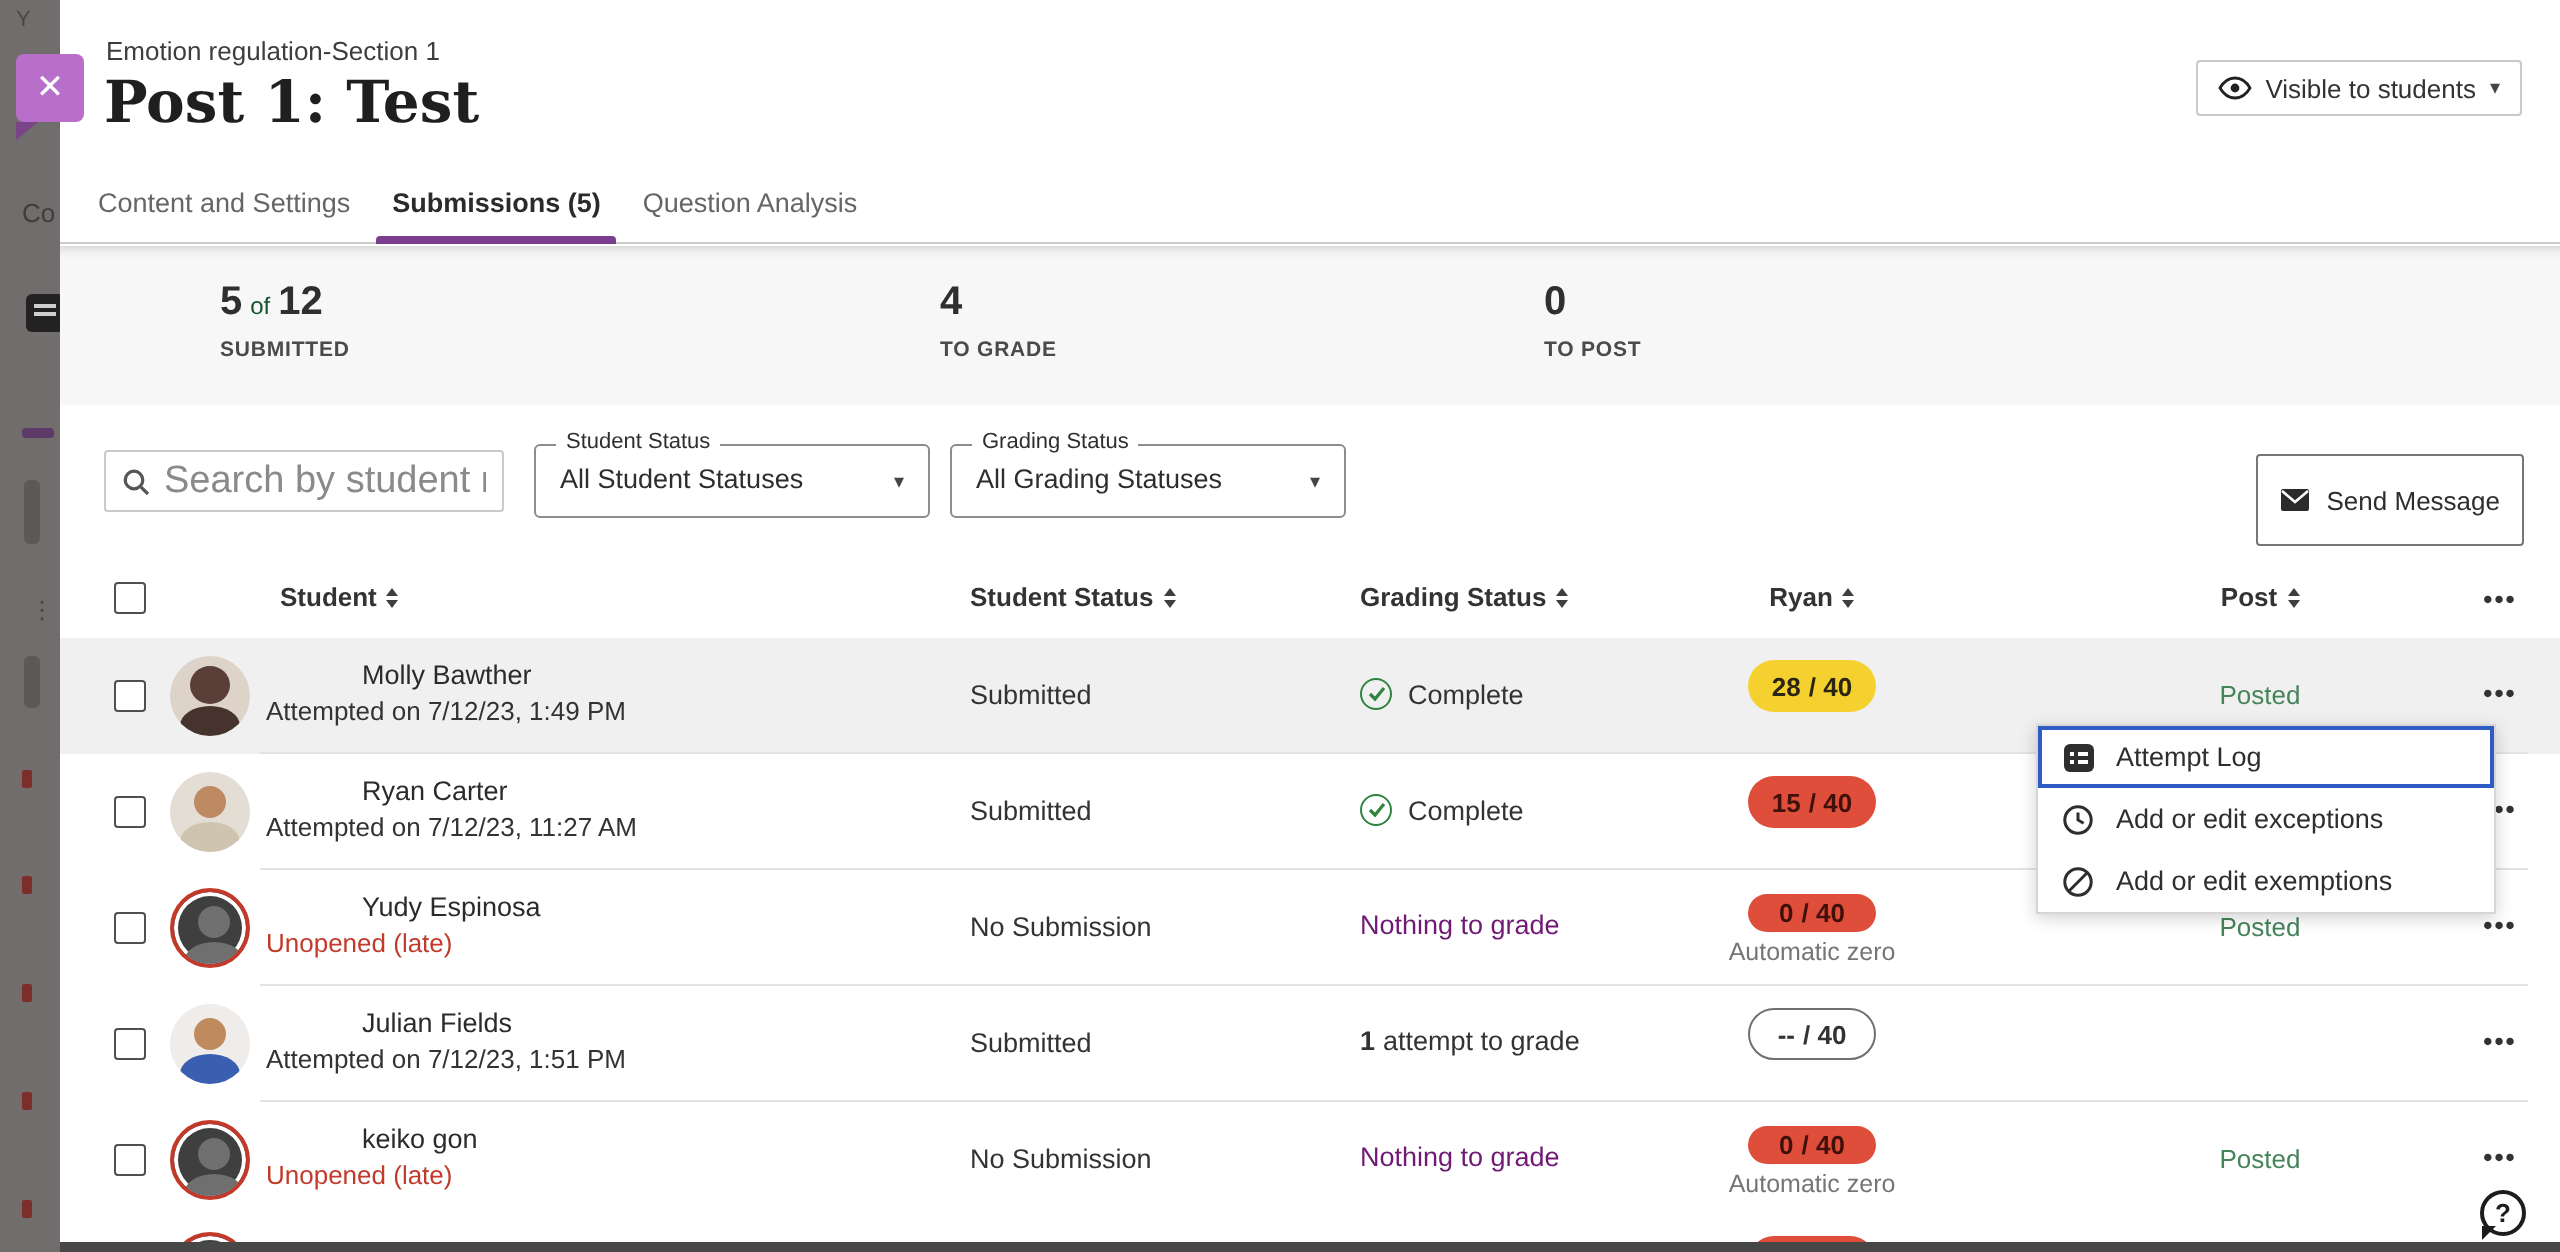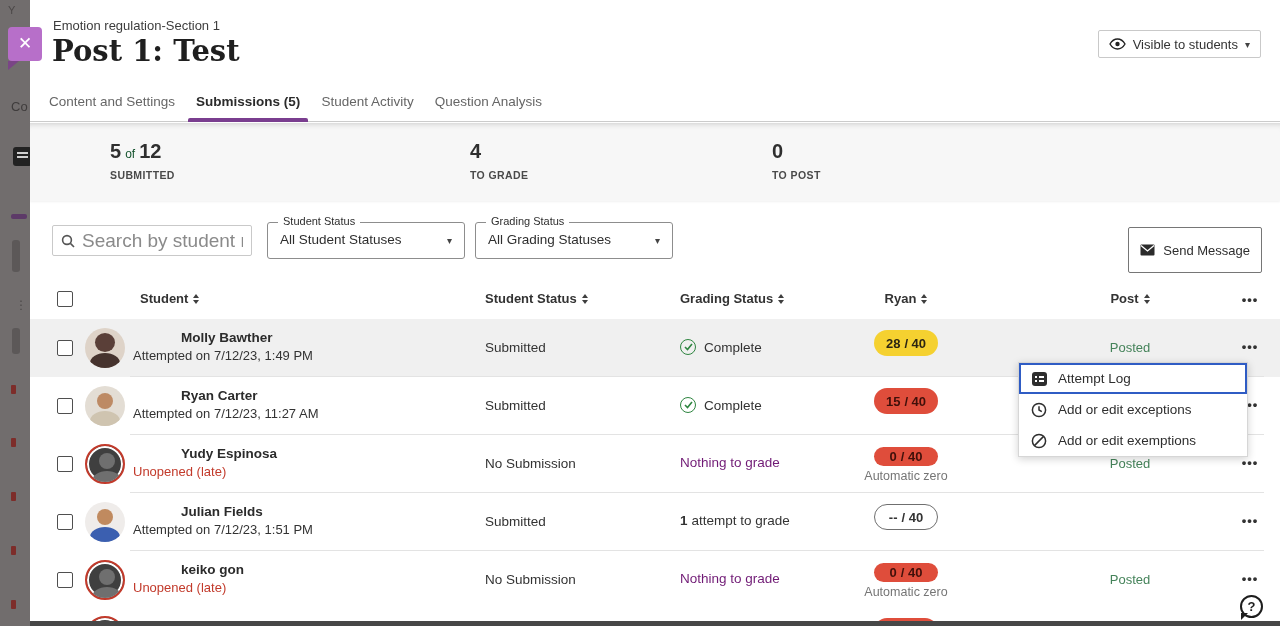--- a/index.html
+++ b/index.html
@@ -84,21 +84,21 @@
   .avatar .head { position:absolute; left:12px; top:7px; width:16px; height:16px; border-radius:50%; }
   .avatar .shoulders { position:absolute; left:5px; top:25px; width:30px; height:20px; border-radius:50% 50% 0 0; }
   .av-molly { background:#ded3c8; } .av-molly .head { background:#5a3f38; width:20px; height:19px; left:10px; top:5px; }
   .av-molly .shoulders { background:#46332e; }
   .av-ryan { background:#e3ddd4; } .av-ryan .head { background:#bd8a64; } .av-ryan .shoulders { background:#cfc4b0; }
   .av-julian { background:#efecea; } .av-julian .head { background:#c08a5f; } .av-julian .shoulders { background:#3b5fb0; }
   .av-generic { background:#3f3f3f; border:2px solid #c23a2b; box-shadow:inset 0 0 0 2px #fff; }
   .av-generic .head { background:#6f6f6f; } .av-generic .shoulders { background:#6f6f6f; }
 
   .namecell { position:absolute; left:103px; top:11px; }
-  .sname { font-size:13.5px; font-weight:700; color:#2b2b2b;padding-left:48px; }
+  .sname { font-size:13.5px; font-weight:400; color:#2b2b2b;padding-left:48px; }
   .smeta { margin-top:3px; font-size:13px; color:#333; }
   .smeta.late { color:#c23a2b; }
   .col-status { position:absolute; left:455px; top:21px; font-size:13.5px; color:#333; }
   .col-grading { position:absolute; left:650px; top:20px; font-size:13.5px; color:#333; display:flex; align-items:center; gap:8px; }
   .col-grading.muted { color:#701a75; }
   .col-grading b { font-weight:700; }
   .check-icon { width:16px; height:16px; border:1.5px solid #2e8540; border-radius:50%; display:inline-flex; align-items:center; justify-content:center; }
   .check-icon svg { display:block; }
   .gradecol { position:absolute; left:820px; width:112px; top:0; height:48px; display:flex; flex-direction:column; align-items:center; justify-content:center; gap:3px; }
   .pill { min-width:64px; height:26px; border-radius:13px; display:flex; align-items:center; justify-content:center;
@@ -174,21 +174,20 @@
             <circle cx="8.5" cy="6" r="2.2" fill="#222"></circle>
           </svg>
       </span>
       <span>Visible to students</span>
       <span class="caret">▾</span>
     </button>
 
     <div class="tabs">
       <div class="tab">Content and Settings</div>
       <div class="tab active">Submissions (5)</div>
-      <div class="tab">Student Activity</div>
       <div class="tab">Question Analysis</div>
     </div>
 
     <div class="stats">
       <div class="stat stat-submitted">
         <div class="stat-line">
           <span>5</span><span class="of">of</span><span>12</span>
         </div>
         <div class="stat-label">SUBMITTED</div>
       </div>

